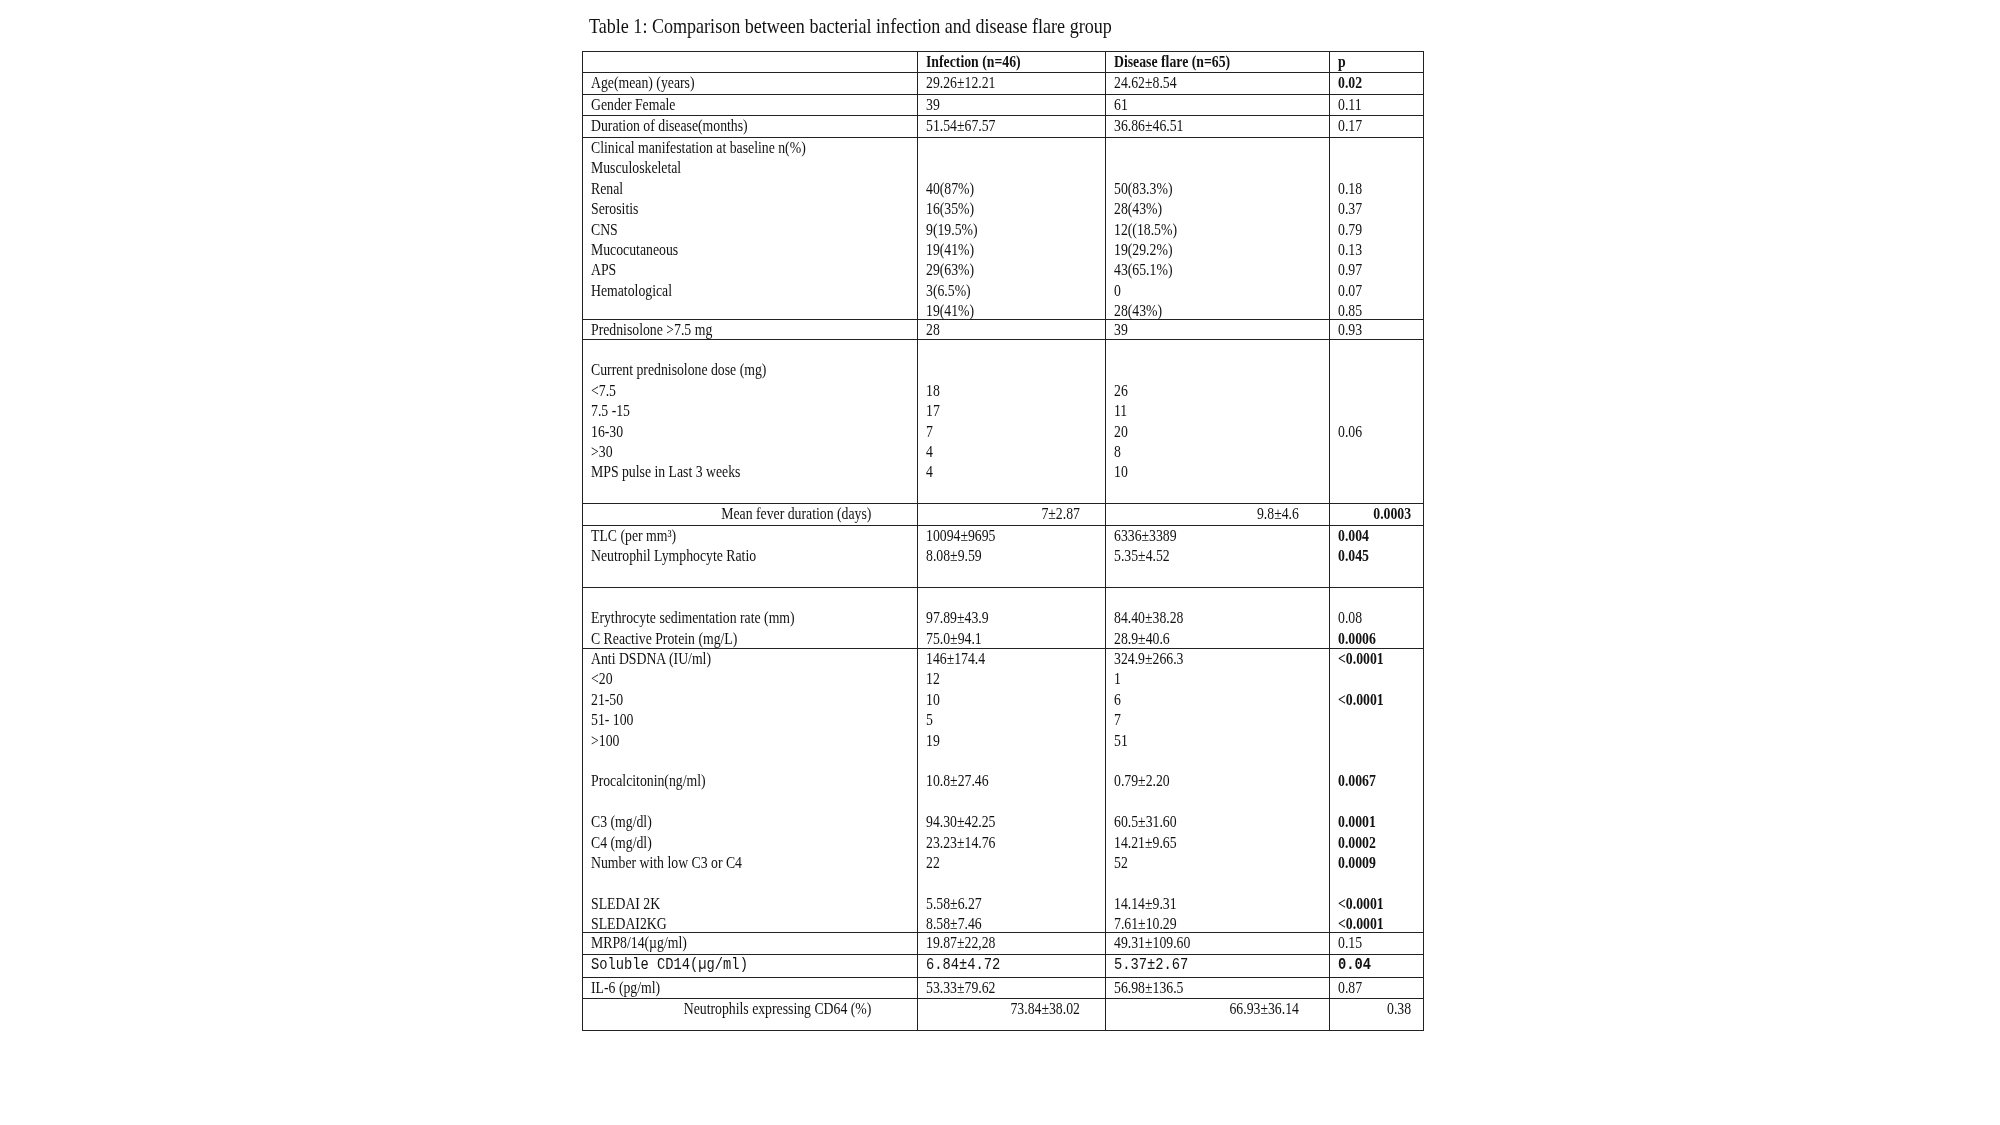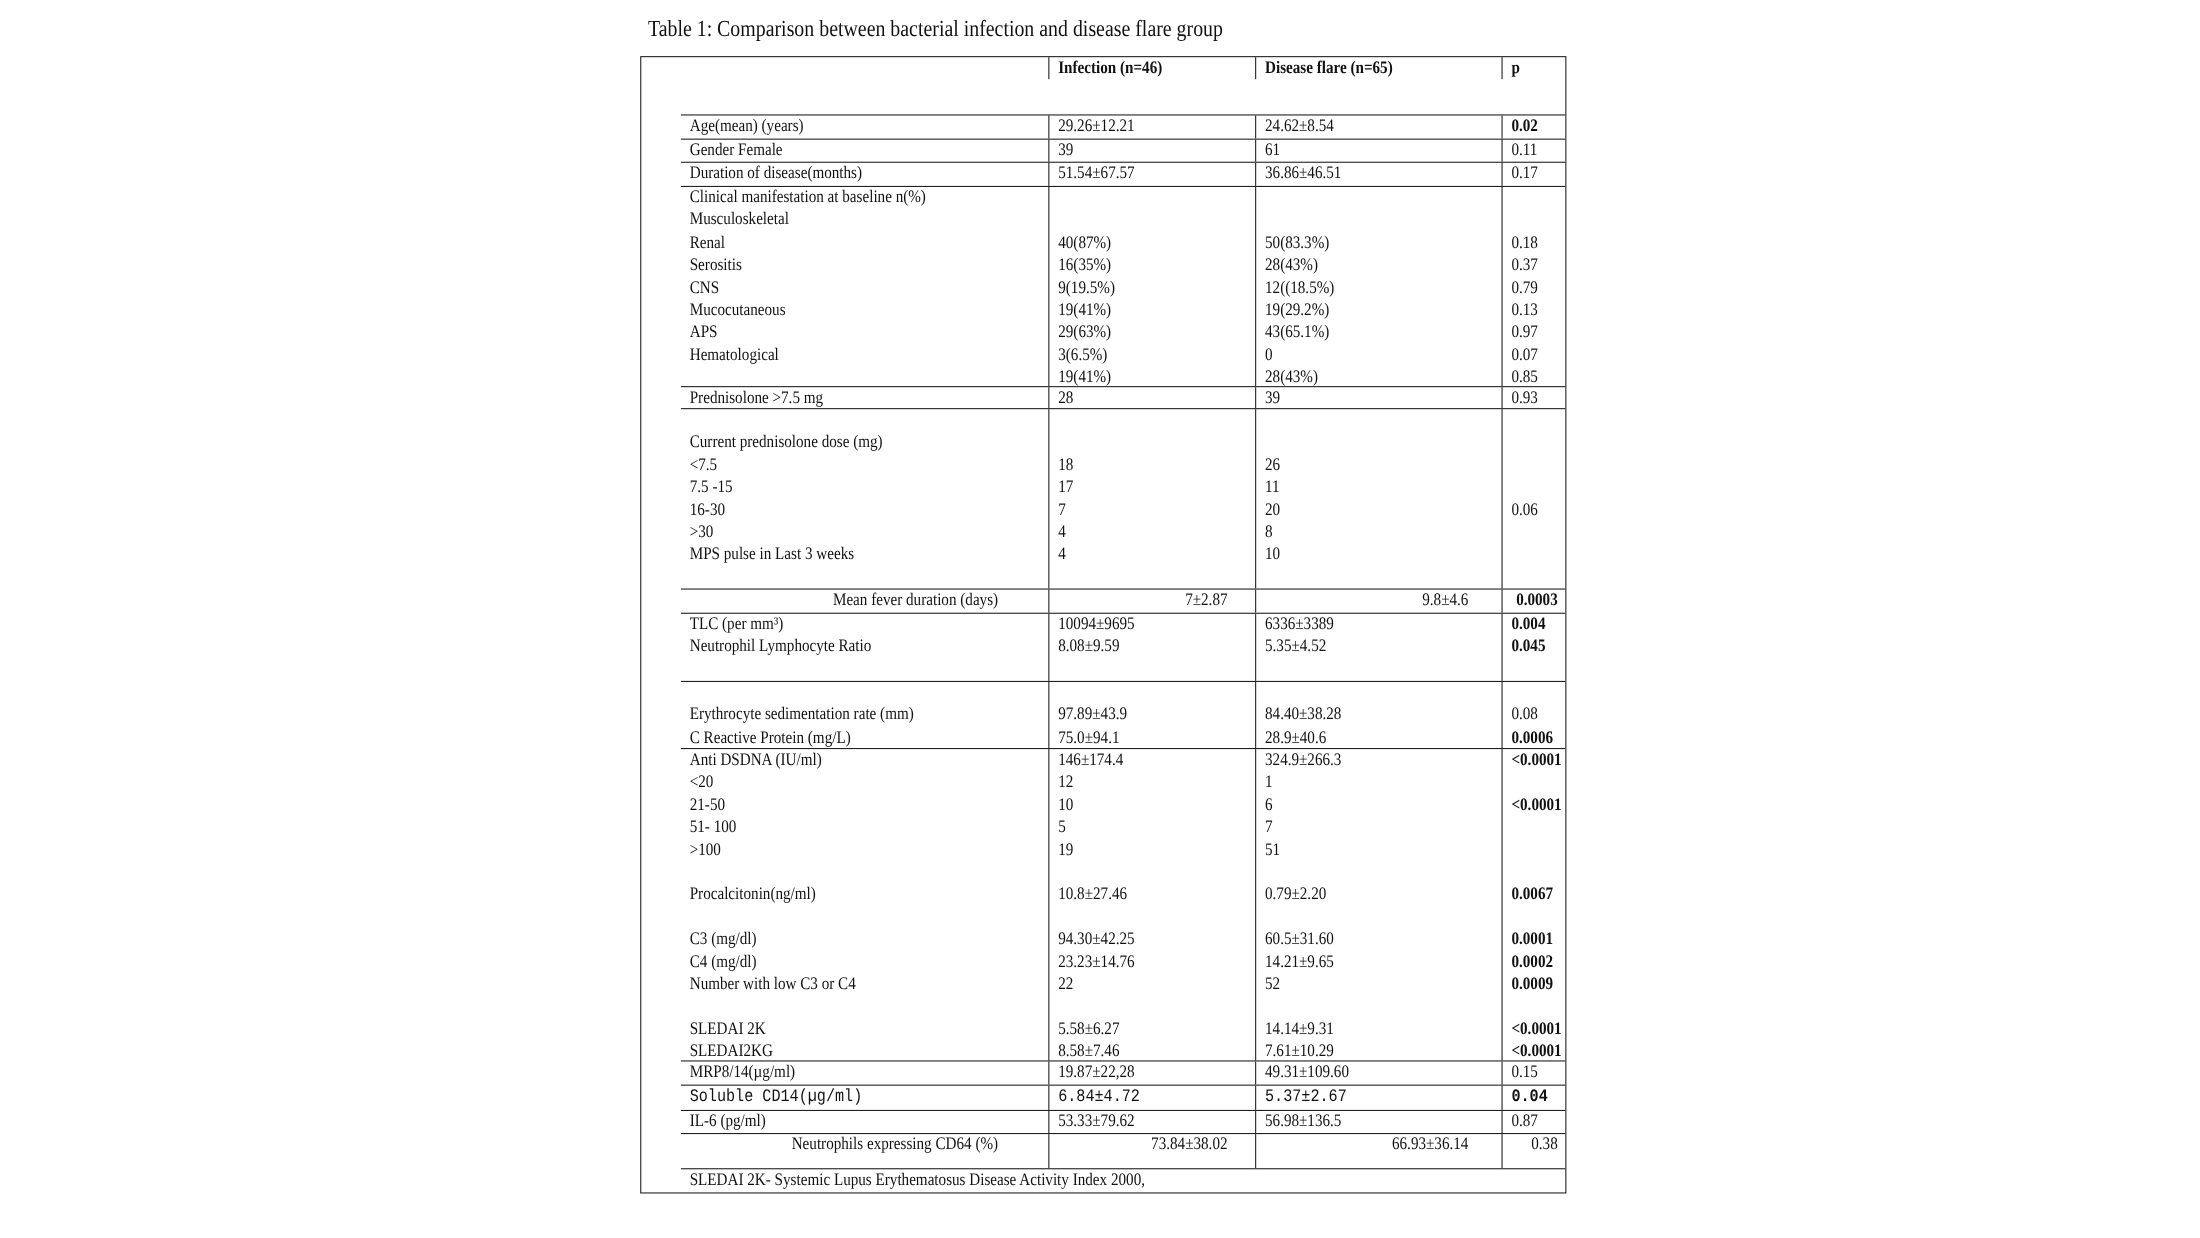--- a/index.html
+++ b/index.html
@@ -1,20 +1,20 @@
 <!DOCTYPE html>
 <html><head>
 <meta charset="utf-8">
 <style>
   html, body { margin:0; padding:0; background:#ffffff; }
   body { width:2000px; height:1125px; position:relative; overflow:hidden;
          font-family:"Liberation Serif", "DejaVu Serif", serif; color:#111; }
   .title { position:absolute; left:589px; top:12px; font-size:21px; line-height:28px;
            white-space:nowrap; transform-origin:left top; transform:scaleX(0.86); }
-  .tbl { position:absolute; left:582px; top:51px; width:842px; border:1.5px solid #222; box-sizing:border-box;padding-left:36px; }
+  .tbl { position:absolute; left:582px; top:51px; width:842px; border:1.5px solid #222; box-sizing:border-box; }
   .row { display:flex; border-top:1.5px solid #222; box-sizing:border-box; }
   .row.first { border-top:none; }
   .cell { box-sizing:border-box; padding:0 0 0 8px; font-size:16px; line-height:20.4px; overflow:hidden; }
   .c0 { width:335px; border-right:1.5px solid #222; }
   .c1 { width:188px; border-right:1.5px solid #222; }
   .c2 { width:224px; border-right:1.5px solid #222; }
   .c3 { flex:1; }
   .line { display:block; height:20.4px; white-space:nowrap; transform-origin:left center; transform:scaleX(0.86); }
   .b { font-weight:bold; }
   .foot { display:flex; border-top:1.5px solid #222; height:21px; }
@@ -34,21 +34,21 @@
         <span class="line b">Infection (n=46)</span>
       </div>
     <div class="cell c2">
         <span class="line b">Disease flare (n=65)</span>
       </div>
     <div class="cell c3">
         <span class="line b">p</span>
       </div>
   </div>
   <div id="body-rows">
-      <div class="row" style="height: 22px; margin-top: 32px;">
+      <div class="row" style="height: 22px;">
         <div class="cell c0">
           <span class="line">Age(mean) (years)</span>
         </div>
         <div class="cell c1">
           <span class="line">29.26±12.21</span>
         </div>
         <div class="cell c2">
           <span class="line">24.62±8.54</span>
         </div>
         <div class="cell c3">
@@ -351,18 +351,13 @@
           <span class="line">73.84±38.02</span>
         </div>
         <div class="cell c2">
           <span class="line">66.93±36.14</span>
         </div>
         <div class="cell c3">
           <span class="line">0.38</span>
         </div>
       </div>
     </div>
-  <div class="foot">
-    <div class="cell">
-        <span class="line">SLEDAI 2K- Systemic Lupus Erythematosus Disease Activity Index 2000,</span>
-      </div>
-  </div>
 </div>
 
 </body></html>

